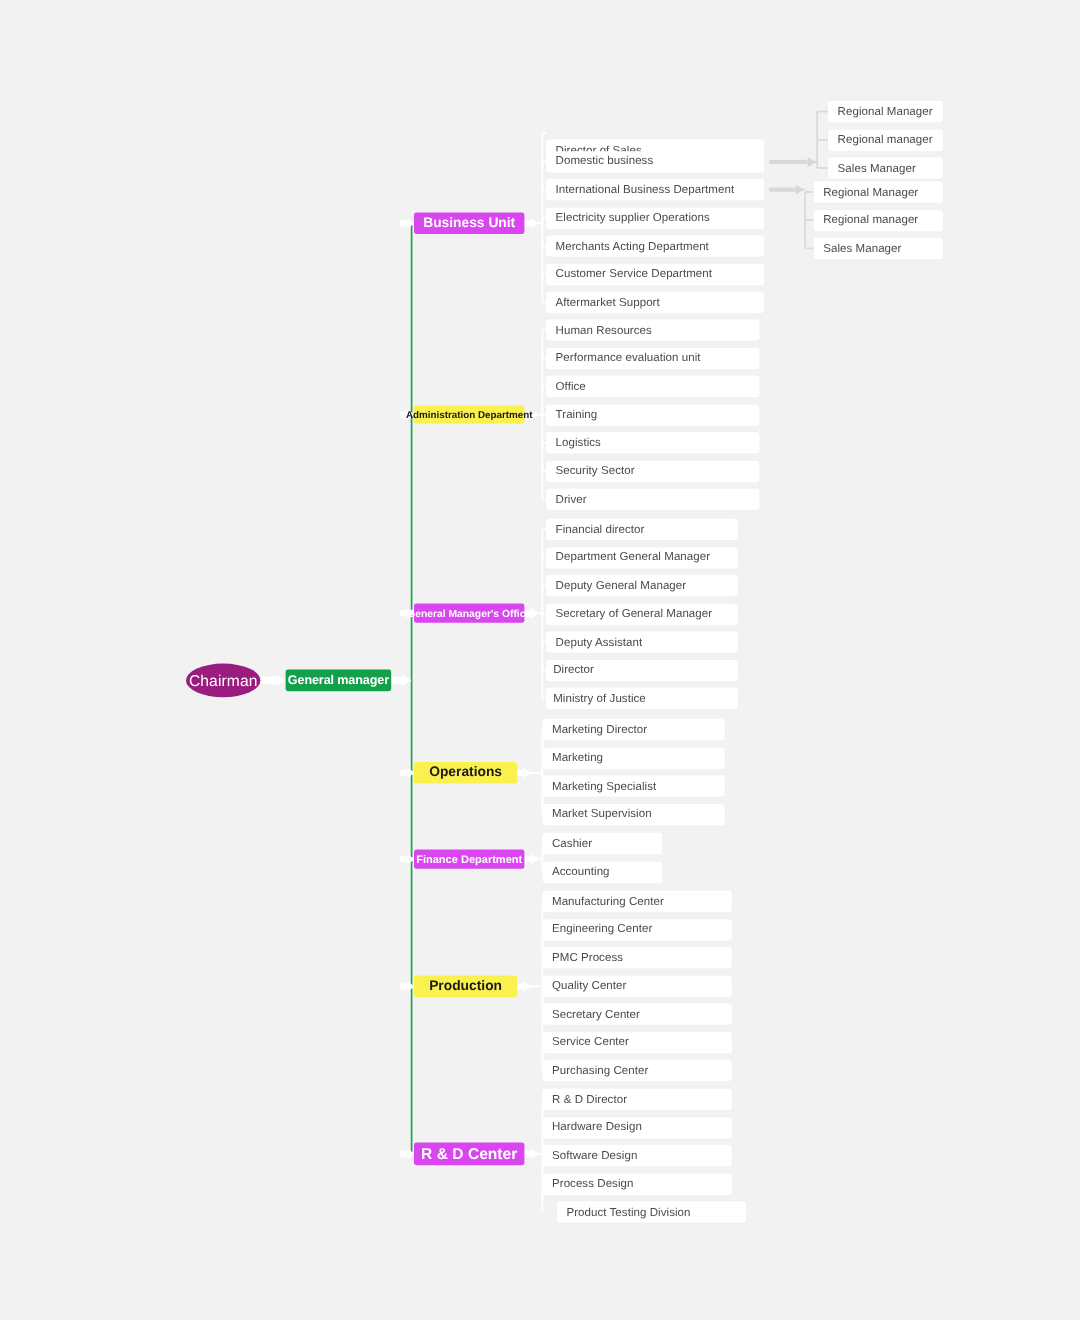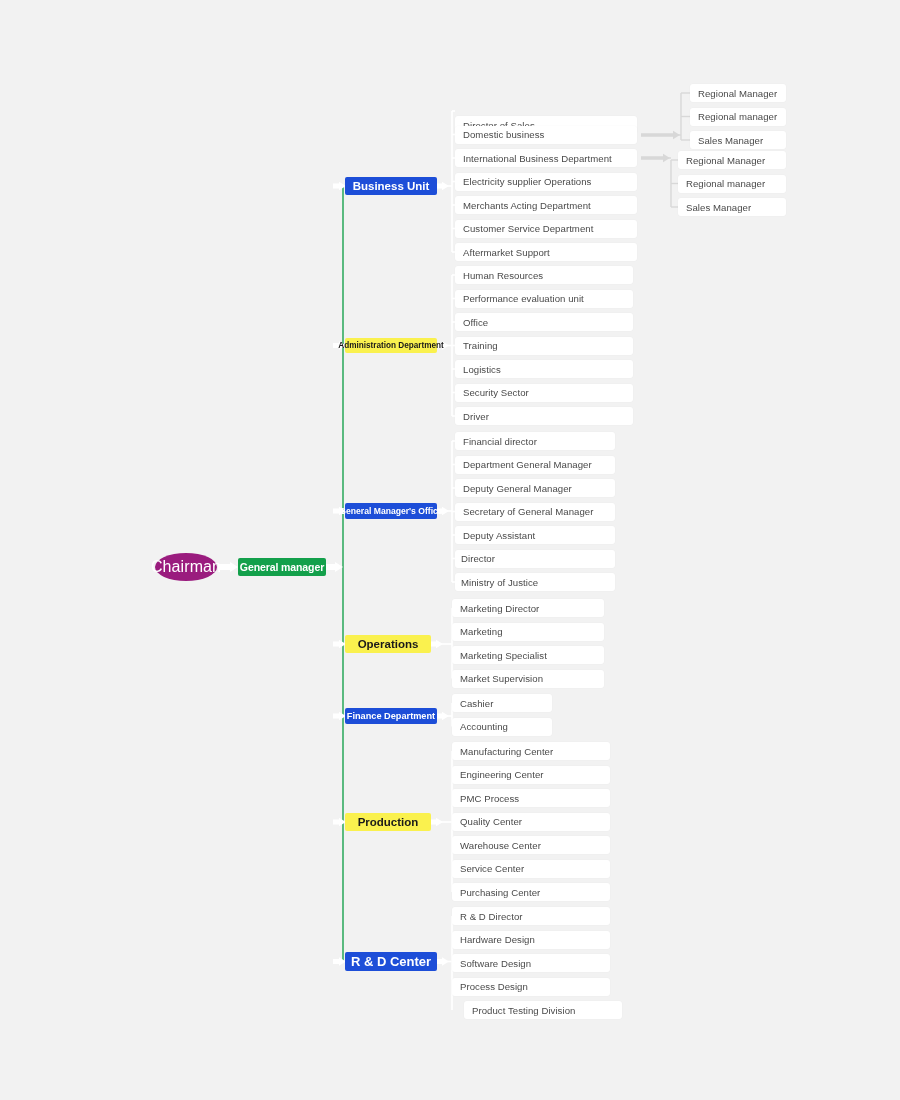--- a/index.html
+++ b/index.html
@@ -13,42 +13,42 @@
   #stage{position:relative;width:900px;height:1100px;}
   #wires{position:absolute;left:0;top:0;width:900px;height:1100px;pointer-events:none;}
 
   
   .node{position:absolute;box-sizing:border-box;}
 
   .root-ellipse{
     display:flex;align-items:center;justify-content:center;
     background:#9A1C7E;color:#ffffff;
     border-radius:50%;
-    font-size:16px;font-weight:400;
+    font-size:13px;font-weight:400;
     letter-spacing:.1px;
     z-index:5;
   }
 
   .gm-box{
     display:flex;align-items:center;justify-content:center;
     background:#13A04B;color:#ffffff;
     border-radius:2px;
     font-size:10.5px;font-weight:700;
     letter-spacing:-.1px;
     z-index:5;
   }
 
   .dept{
     display:flex;align-items:center;justify-content:center;
     border-radius:2px;
     font-weight:700;
     z-index:5;
     white-space:nowrap;
   }
-  .dept.green{background:#1d4ed8;color:#ffffff;}
+  .dept.green{background:#d946ef;color:#ffffff;}
   .dept.yellow{background:#FAF14E;color:#1a1a1a;}
 
   .leaf{
     display:flex;align-items:center;
     background:#ffffff;color:#4a4a4a;
     border-radius:3px;
     font-size:9.6px;
     padding-left:8px;
     letter-spacing:.05px;
     box-shadow:0 0 0 0.5px rgba(0,0,0,0.02);
@@ -275,21 +275,21 @@
     <div class="node leaf" style="left: 452px; top: 765.5px; width: 158px; height: 18px;">
       <span>Engineering Center</span>
     </div>
     <div class="node leaf" style="left: 452px; top: 789px; width: 158px; height: 18px;">
       <span>PMC Process</span>
     </div>
     <div class="node leaf" style="left: 452px; top: 812.5px; width: 158px; height: 18px;">
       <span>Quality Center</span>
     </div>
     <div class="node leaf" style="left: 452px; top: 836px; width: 158px; height: 18px;">
-      <span>Warehouse Center</span>
+      <span>Secretary Center</span>
     </div>
     <div class="node leaf" style="left: 452px; top: 859.5px; width: 158px; height: 18px;">
       <span>Service Center</span>
     </div>
     <div class="node leaf" style="left: 452px; top: 883px; width: 158px; height: 18px;">
       <span>Purchasing Center</span>
     </div>
     <div class="node dept green" style="left: 345px; top: 952px; width: 92px; height: 19px; font-size: 13px;">
       <span>R &amp; D Center</span>
     </div>

